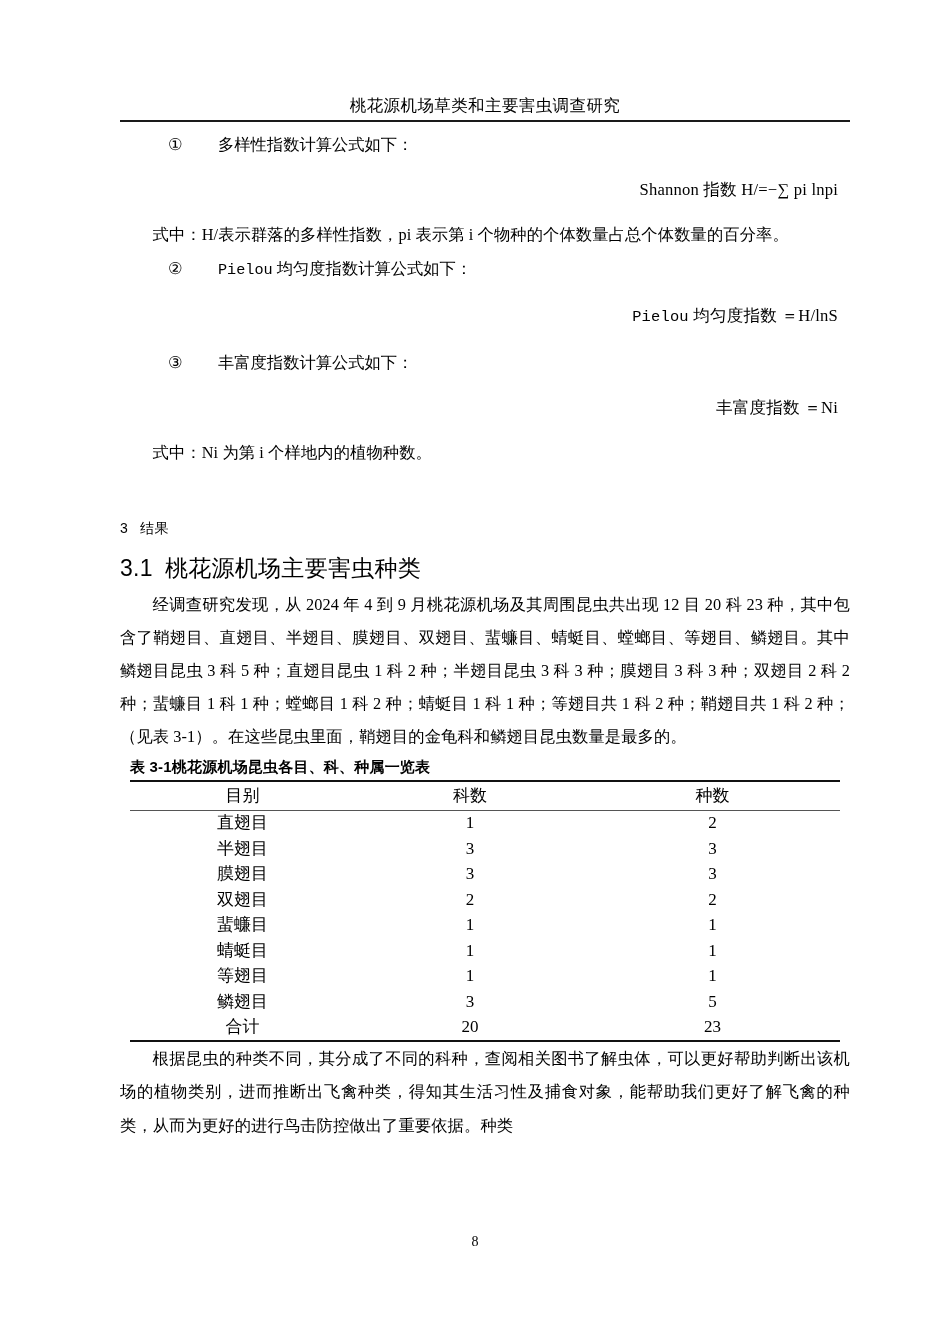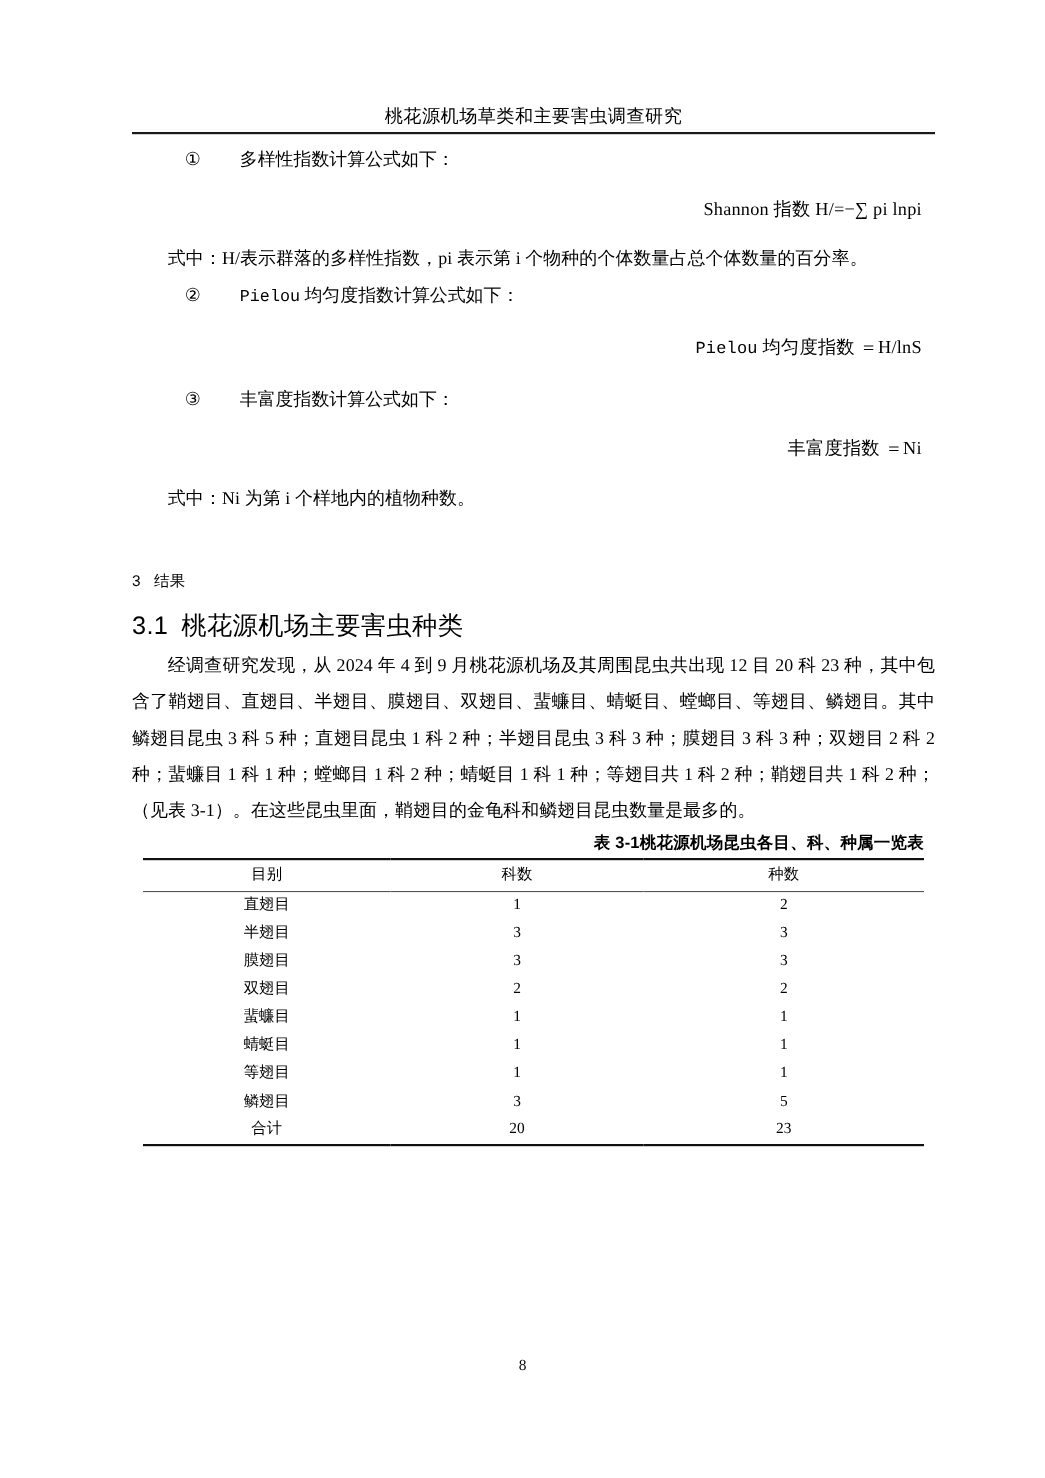--- a/index.html
+++ b/index.html
@@ -115,31 +115,31 @@
   .sub-heading .num {
     margin-right: 12px;
   }
 
   
   .table-wrap {
     width: 710px;
     margin-left: 10px;
   }
   .table-caption {
-    text-align: right;
+    text-align: left;
     font-family: "Liberation Sans", "DejaVu Sans", sans-serif;
     font-size: 15px;
     font-weight: bold;
     line-height: 26px;
     letter-spacing: 0.2px;
   }
   table.data-table {
     width: 710px;
     border-collapse: collapse;
-    font-size: 14px;
+    font-size: 17px;
   }
   table.data-table thead th {
     font-weight: normal;
     padding: 3px 0 4px 0;
     line-height: 21px;
   }
   table.data-table tbody td {
     padding: 1.5px 0;
     line-height: 22.5px;
     text-align: center;
@@ -257,20 +257,21 @@
           </tr>
           <tr class="rule-bot">
             <td>合计</td>
             <td>20</td>
             <td>23</td>
           </tr>
         </tbody>
       </table>
     </div>
 
+    <p class="body-para">根据昆虫的种类不同，其分成了不同的科种，查阅相关图书了解虫体，可以更好帮助判断出该机场的植物类别，进而推断出飞禽种类，得知其生活习性及捕食对象，能帮助我们更好了解飞禽的种类，从而为更好的进行鸟击防控做出了重要依据。种类</p>
 
   </div>
 
   <div class="footer">
     <span>8</span>
   </div>
 
 </div>
 
 </body></html>

